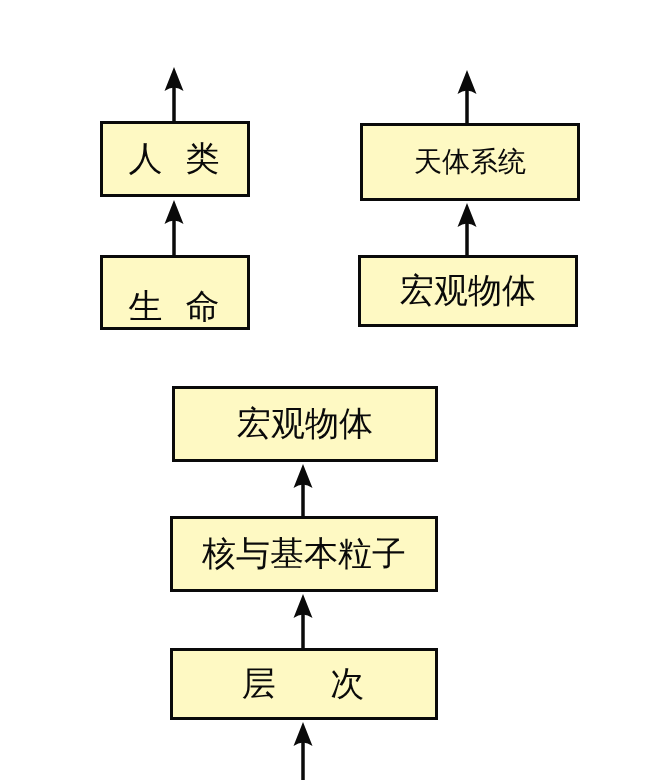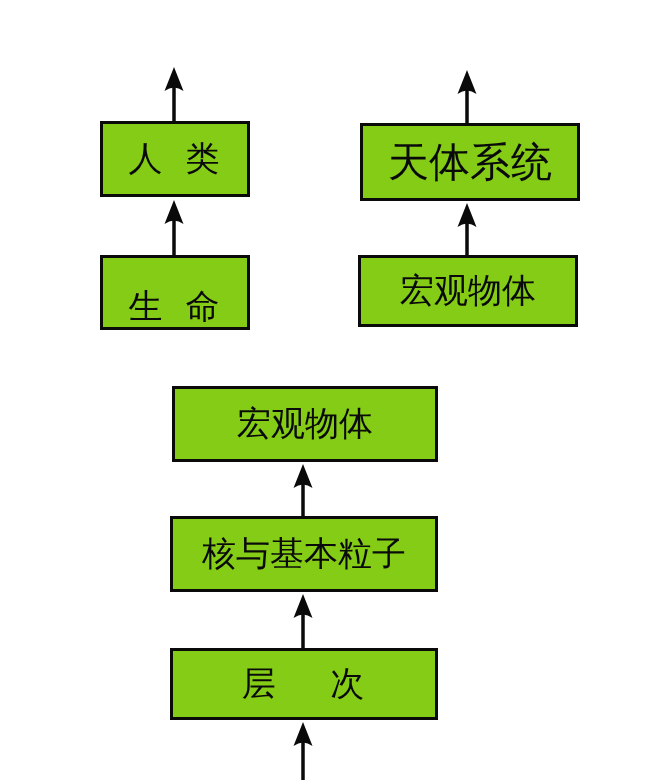--- a/index.html
+++ b/index.html
@@ -14,21 +14,21 @@
     position: relative;
     width: 650px;
     height: 780px;
     background: #ffffff;
     overflow: hidden;
   }
   .node-box {
     position: absolute;
     box-sizing: border-box;
     border: 3px solid #0a0a0a;
-    background: #84cc16;
+    background: #fef9c3;
     display: flex;
     align-items: center;
     justify-content: center;
   }
   .node-label {
     font-family: "Liberation Serif", "DejaVu Serif", serif;
     color: #0a0a0a;
     font-size: 34px;
     line-height: 1;
     white-space: pre;
@@ -80,21 +80,21 @@
         <line x1="303" y1="780" x2="303" y2="741" stroke="#0a0a0a" stroke-width="3.5"></line>
         <path d="M 303 722 L 293.5 746 Q 303 739 312.5 746 Z" fill="#0a0a0a"></path>
       </g>
     </svg>
 
   <div id="node-container">
       <div class="node-box" style="left: 100px; top: 121px; width: 150px; height: 76px; border-color: rgb(10, 10, 10);">
         <span class="node-label wide-space" style="font-size: 34px; color: rgb(10, 10, 10);">人  类</span>
       </div>
       <div class="node-box" style="left: 360px; top: 123px; width: 220px; height: 78px; border-color: rgb(10, 10, 10);">
-        <span class="node-label" style="font-size: 41px; color: rgb(10, 10, 10);">天体系统</span>
+        <span class="node-label" style="font-size: 28px; color: rgb(10, 10, 10);">天体系统</span>
       </div>
       <div class="node-box" style="left: 100px; top: 255px; width: 150px; height: 75px; border-color: rgb(10, 10, 10);">
         <span class="node-label wide-space" style="font-size: 34px; color: rgb(10, 10, 10); margin-top: 28px;">生  命</span>
       </div>
       <div class="node-box" style="left: 358px; top: 255px; width: 220px; height: 72px; border-color: rgb(10, 10, 10); justify-content: center;">
         <span class="node-label" style="font-size: 34px; color: rgb(10, 10, 10);">宏观物体</span>
       </div>
       <div class="node-box" style="left: 172px; top: 386px; width: 266px; height: 76px; border-color: rgb(10, 10, 10);">
         <span class="node-label" style="font-size: 34px; color: rgb(10, 10, 10);">宏观物体</span>
       </div>

